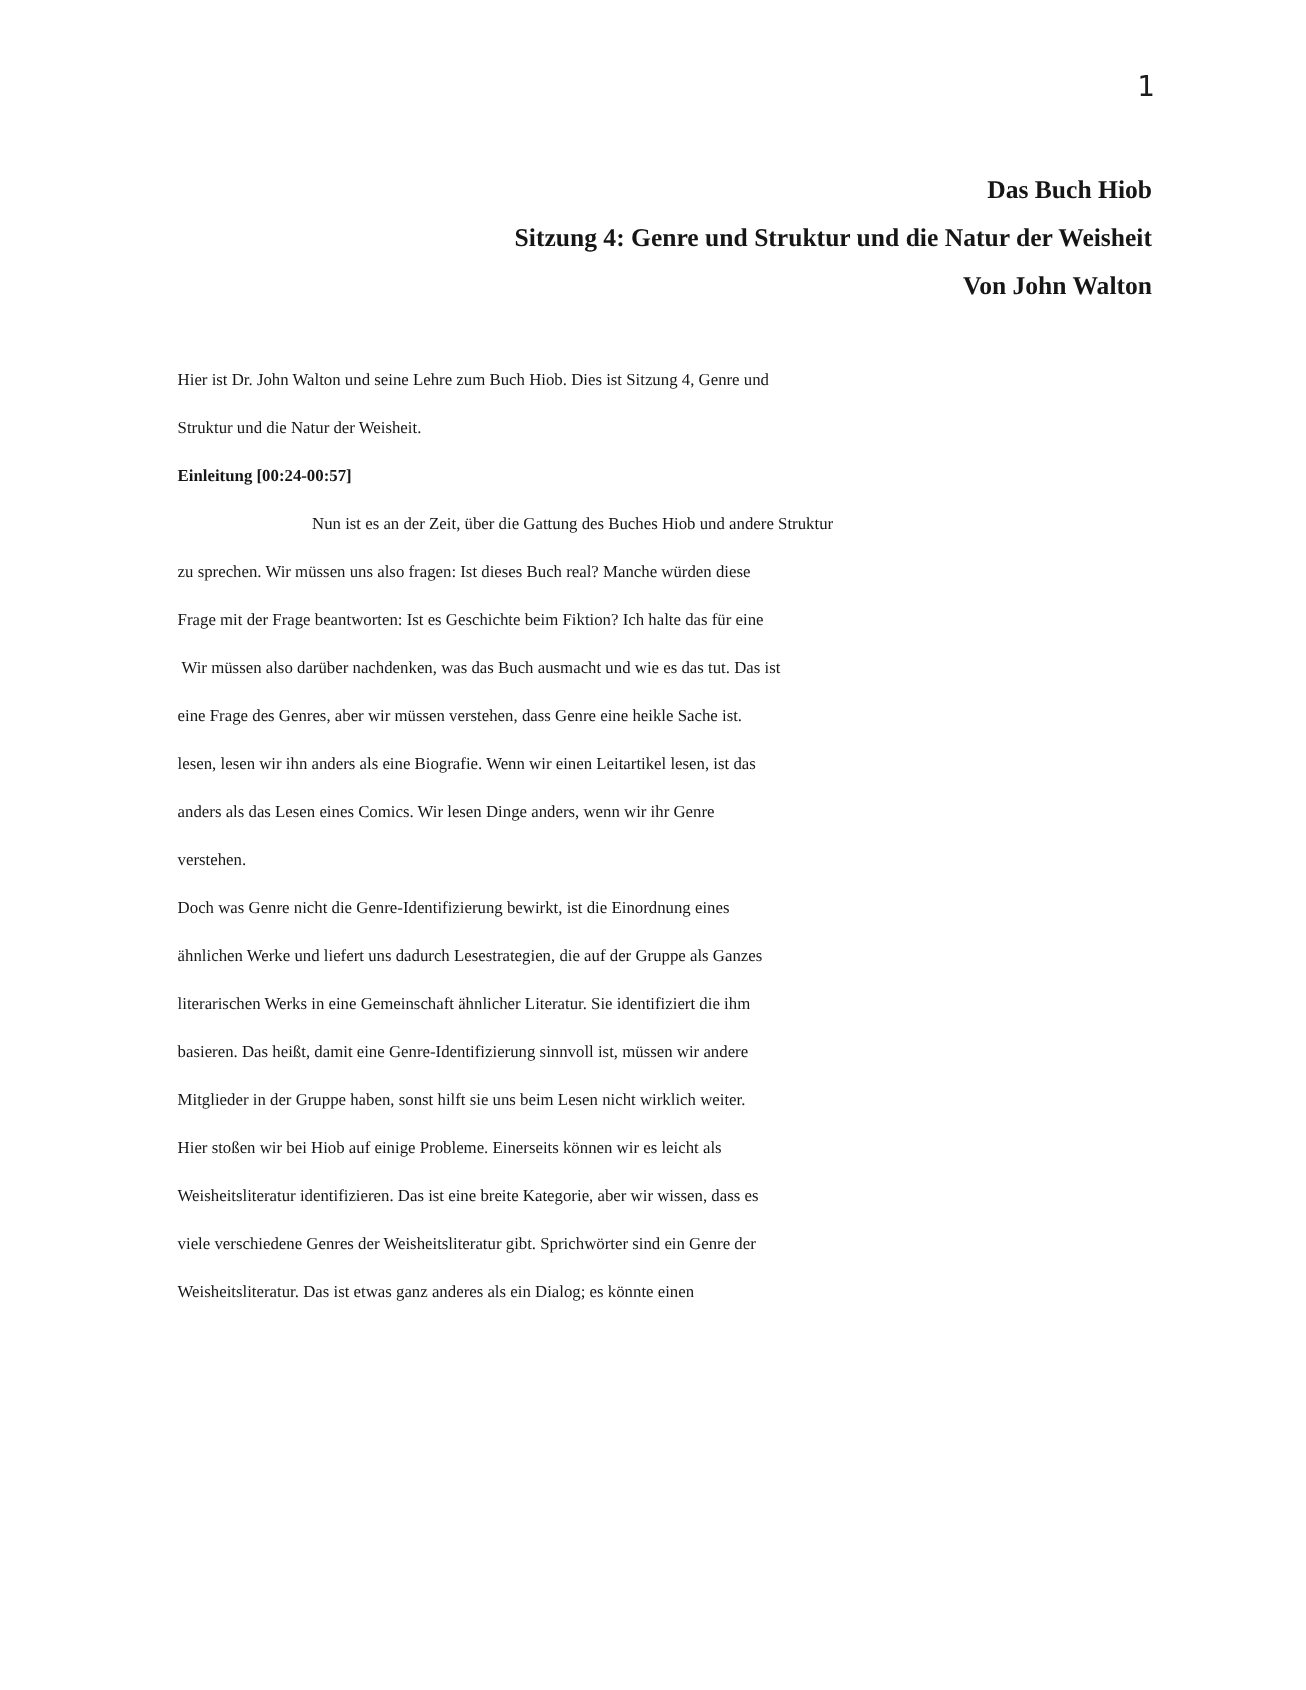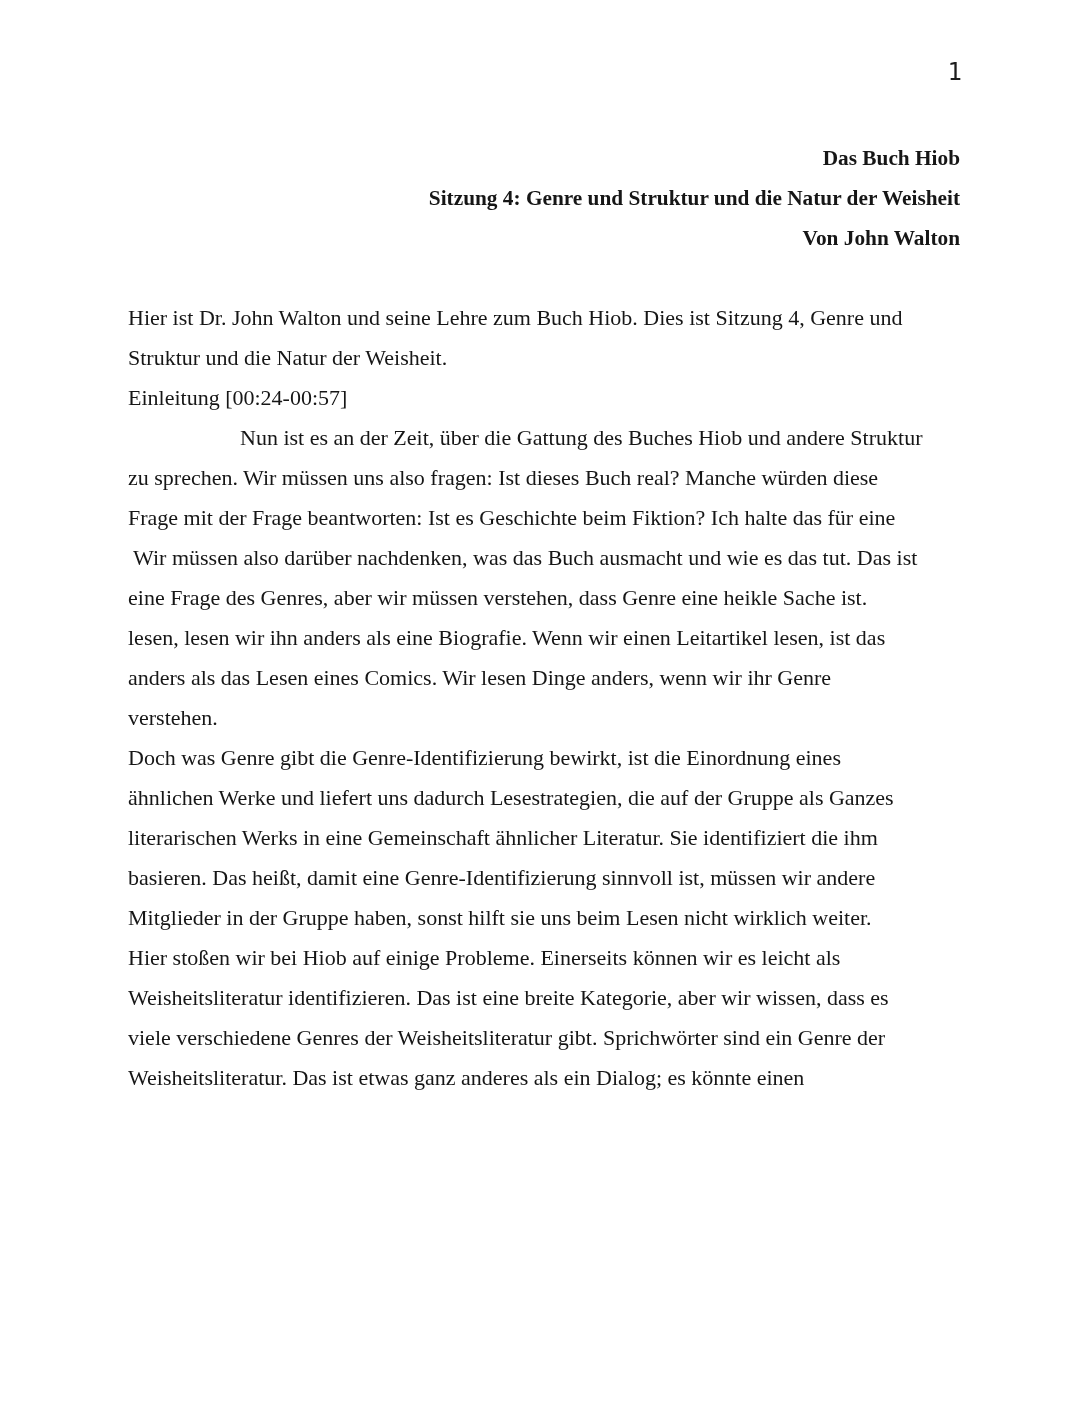--- a/index.html
+++ b/index.html
@@ -35,28 +35,29 @@
     margin-bottom: 40px;
   }
   .title-line {
     text-align: right;
     font-weight: bold;
     font-size: 21.3px;
     line-height: 40px;
     white-space: pre;
   }
   .line {
-    font-size: 22px;
+    font-size: 14px;
     line-height: 40px;
     white-space: pre;
     tab-size: 112px;
+    margin-left: 20px;
     -moz-tab-size: 112px;
   }
   .line.heading {
-    font-weight: normal;
+    font-weight: bold;
   }
 </style>
 </head>
 <body>
 
 <div class="page">
   <div class="page-number">1</div>
   <div class="content">
     <div class="title-block">
         <div class="title-line">Das Buch Hiob</div>
@@ -68,21 +69,21 @@
         <div class="line">Struktur und die Natur der Weisheit.</div>
         <div class="line heading">Einleitung [00:24-00:57]</div>
         <div class="line">	Nun ist es an der Zeit, über die Gattung des Buches Hiob und andere Struktur</div>
         <div class="line">zu sprechen. Wir müssen uns also fragen: Ist dieses Buch real? Manche würden diese</div>
         <div class="line">Frage mit der Frage beantworten: Ist es Geschichte beim Fiktion? Ich halte das für eine</div>
         <div class="line"> Wir müssen also darüber nachdenken, was das Buch ausmacht und wie es das tut. Das ist</div>
         <div class="line">eine Frage des Genres, aber wir müssen verstehen, dass Genre eine heikle Sache ist.</div>
         <div class="line">lesen, lesen wir ihn anders als eine Biografie. Wenn wir einen Leitartikel lesen, ist das</div>
         <div class="line">anders als das Lesen eines Comics. Wir lesen Dinge anders, wenn wir ihr Genre</div>
         <div class="line">verstehen.</div>
-        <div class="line">Doch was Genre gibt die Genre-Identifizierung bewirkt, ist die Einordnung eines</div>
+        <div class="line">Doch was Genre nicht die Genre-Identifizierung bewirkt, ist die Einordnung eines</div>
         <div class="line">ähnlichen Werke und liefert uns dadurch Lesestrategien, die auf der Gruppe als Ganzes</div>
         <div class="line">literarischen Werks in eine Gemeinschaft ähnlicher Literatur. Sie identifiziert die ihm</div>
         <div class="line">basieren. Das heißt, damit eine Genre-Identifizierung sinnvoll ist, müssen wir andere</div>
         <div class="line">Mitglieder in der Gruppe haben, sonst hilft sie uns beim Lesen nicht wirklich weiter.</div>
         <div class="line">Hier stoßen wir bei Hiob auf einige Probleme. Einerseits können wir es leicht als</div>
         <div class="line">Weisheitsliteratur identifizieren. Das ist eine breite Kategorie, aber wir wissen, dass es</div>
         <div class="line">viele verschiedene Genres der Weisheitsliteratur gibt. Sprichwörter sind ein Genre der</div>
         <div class="line">Weisheitsliteratur. Das ist etwas ganz anderes als ein Dialog; es könnte einen</div>
       </div>
   </div>

